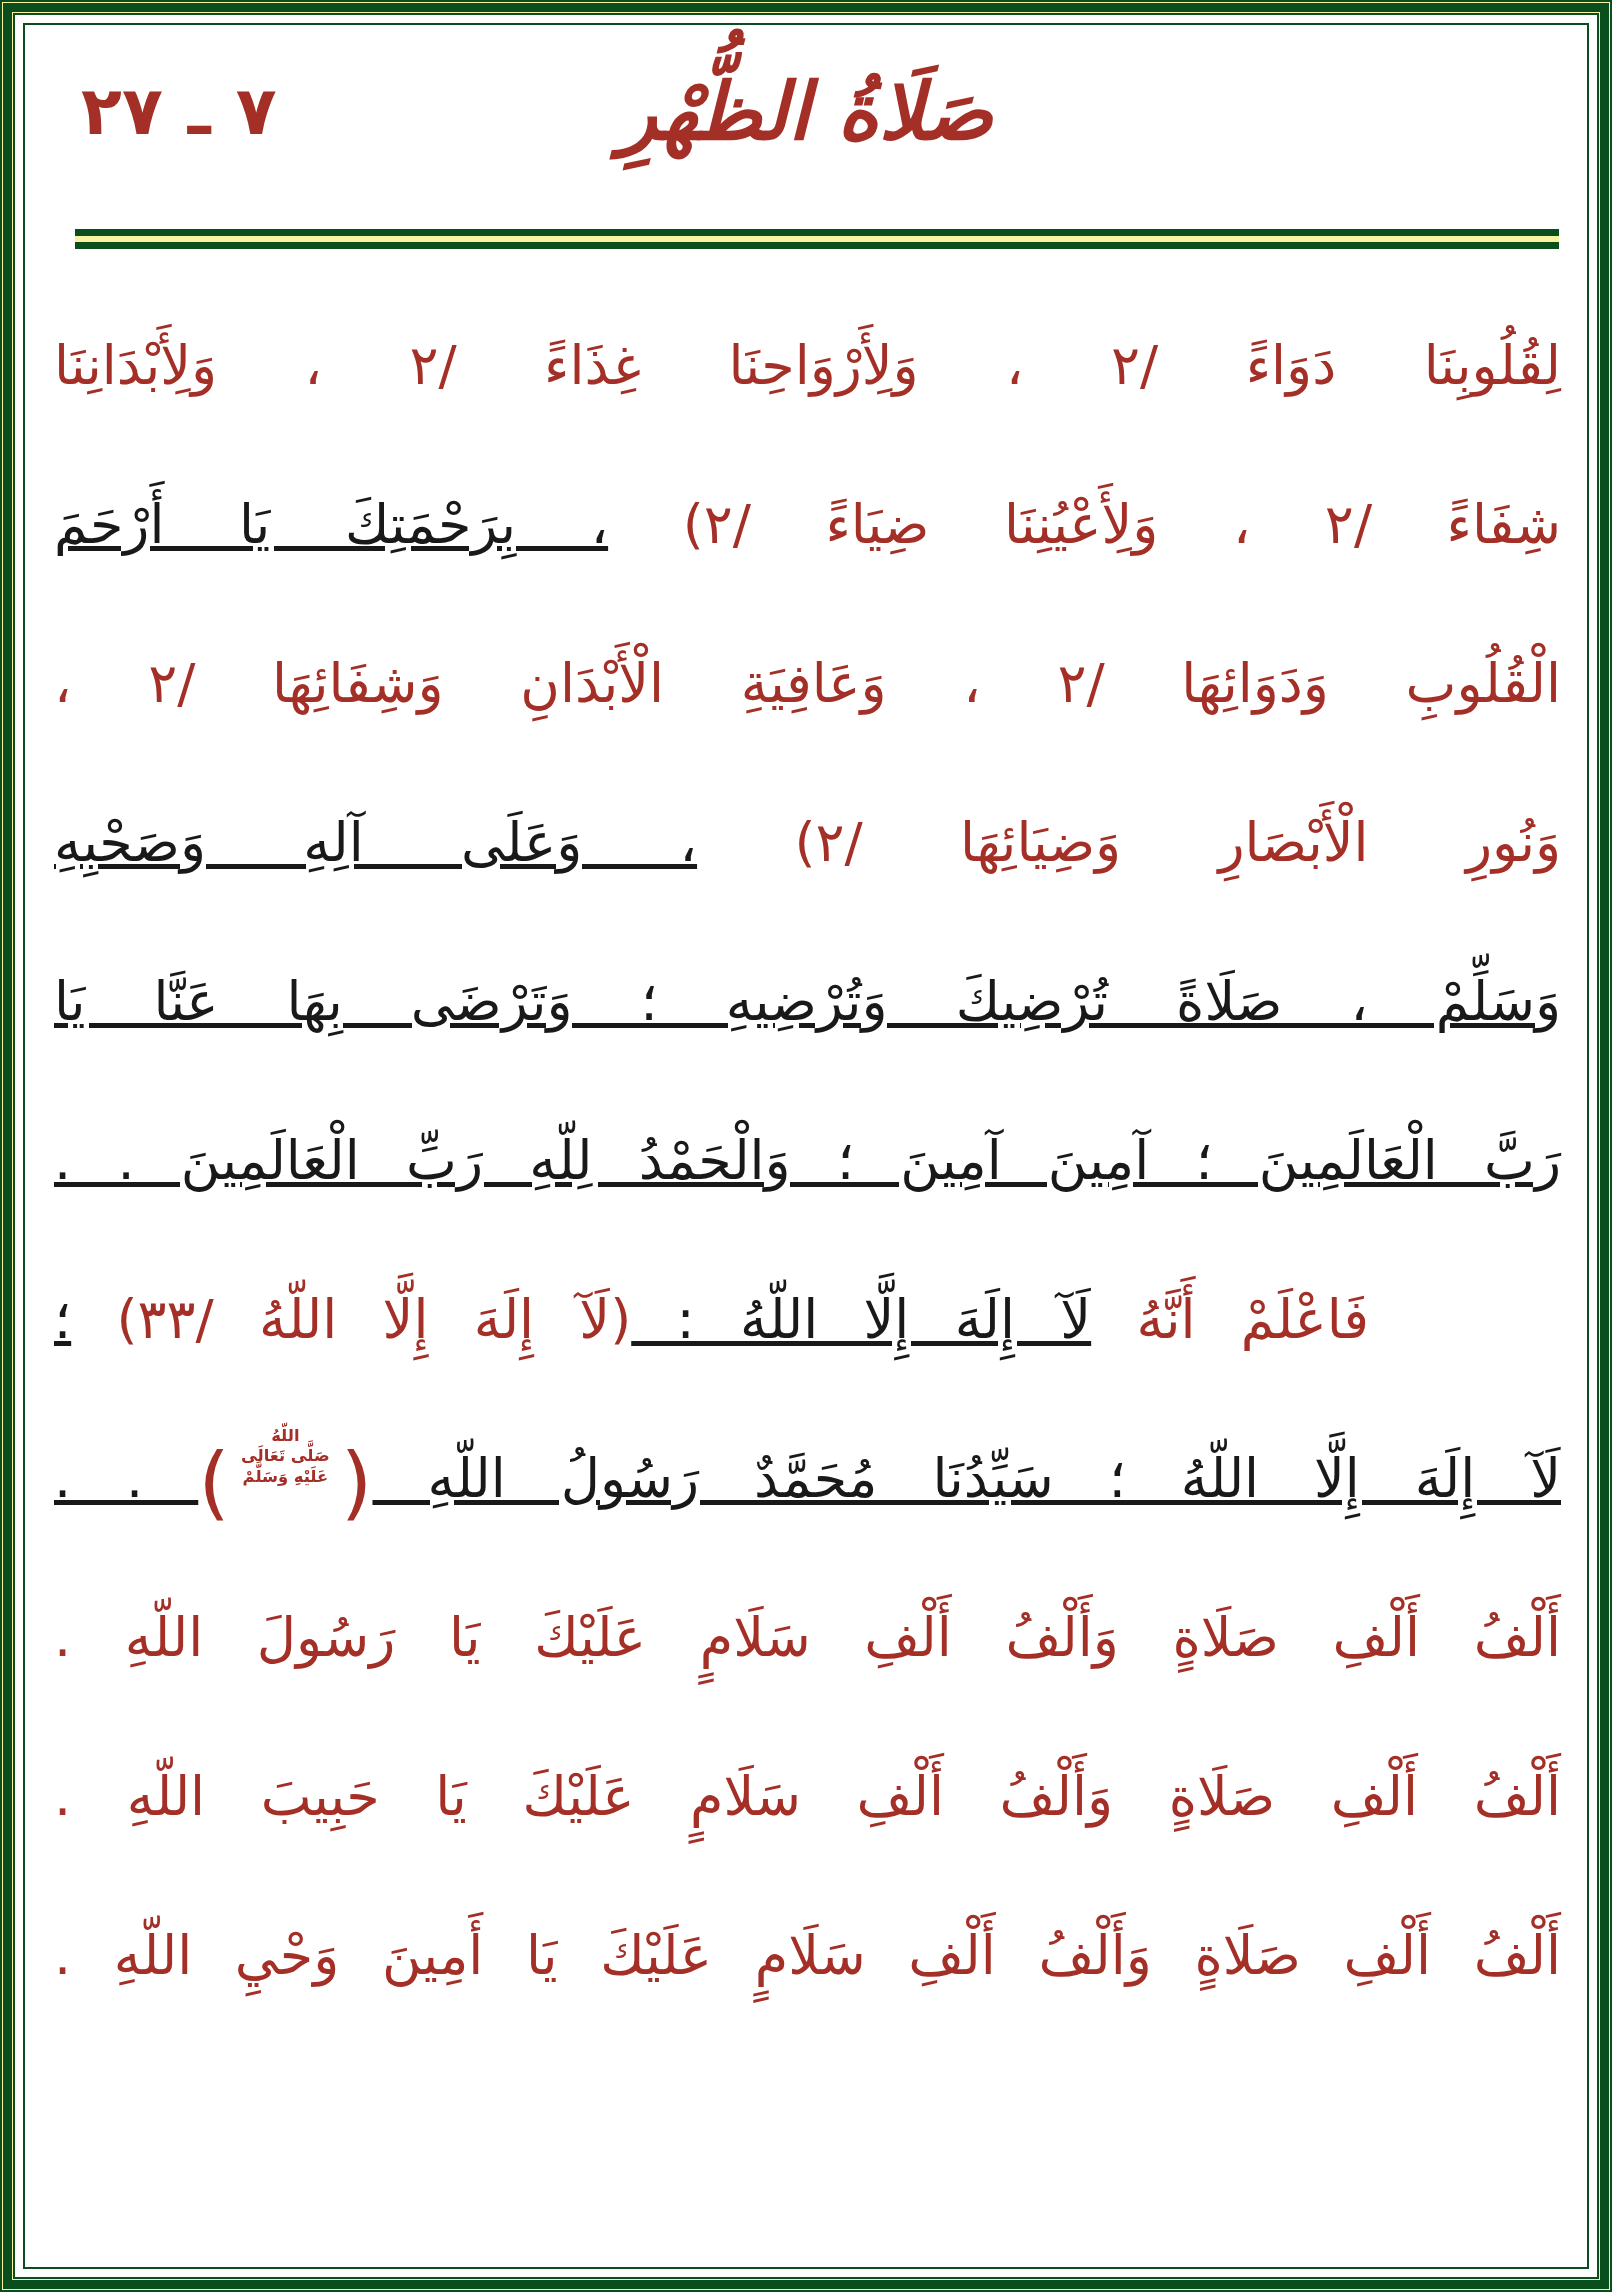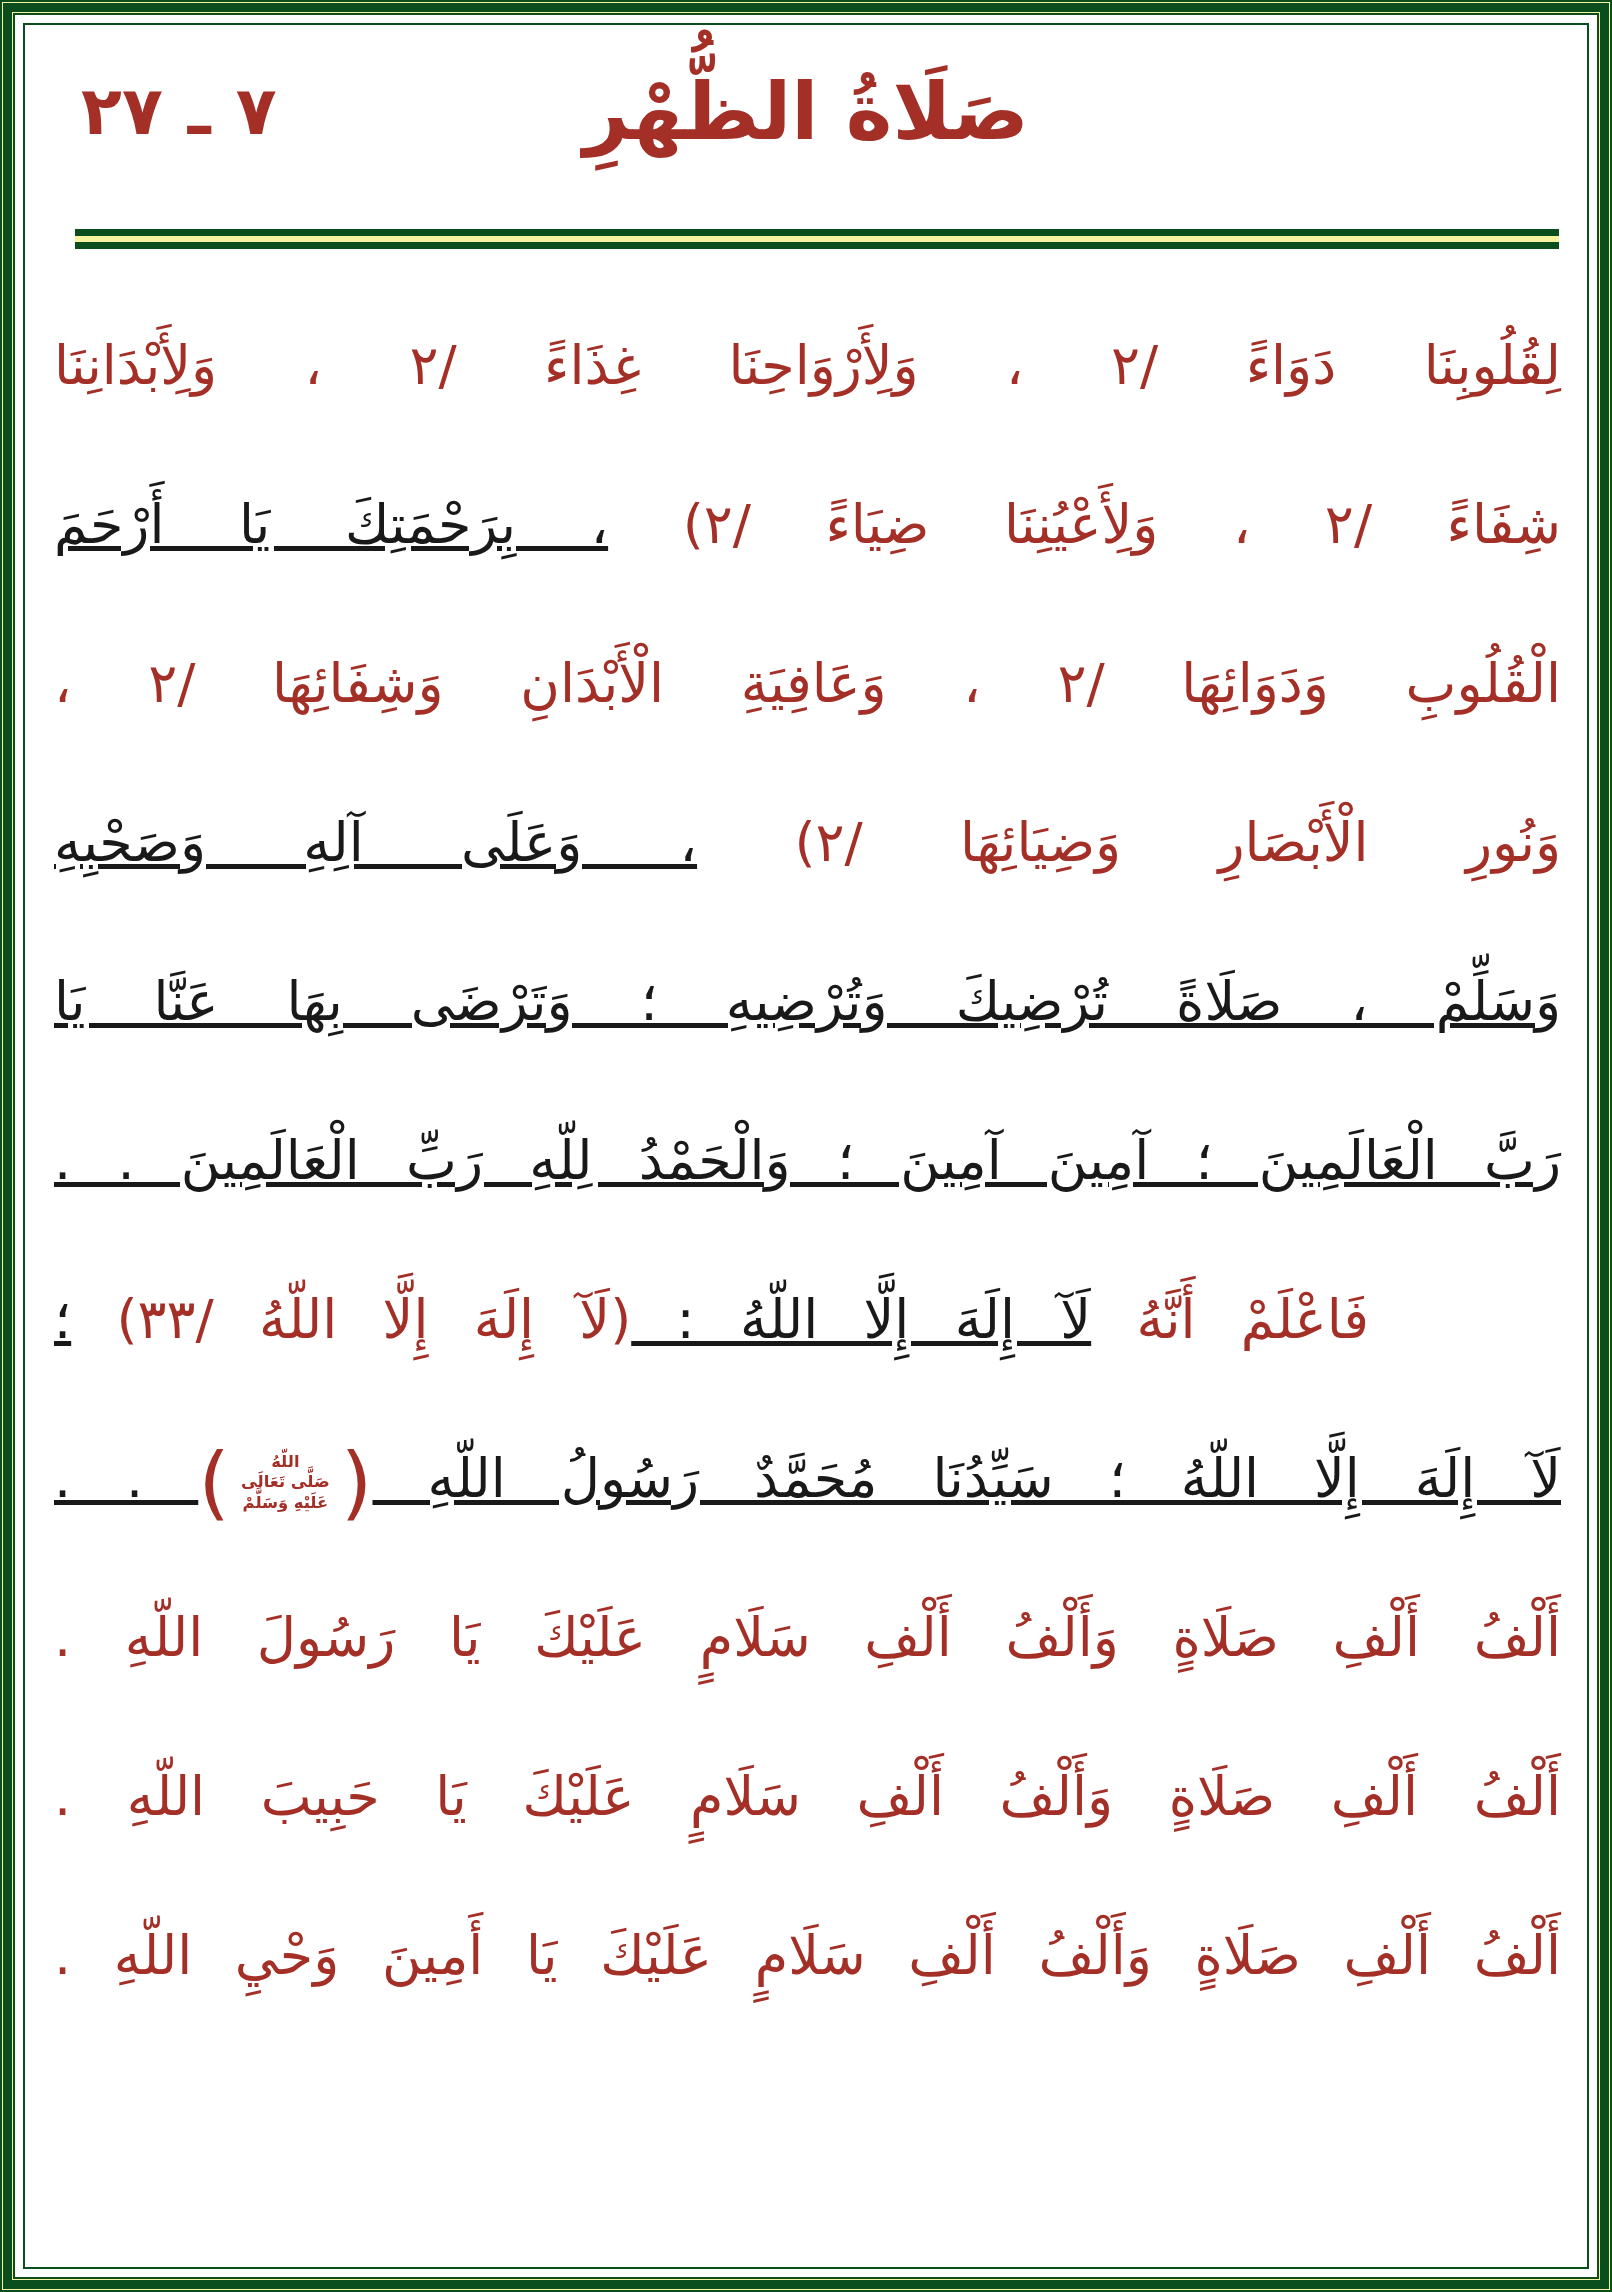--- a/index.html
+++ b/index.html
@@ -36,20 +36,21 @@
 
   .page-title {
     position: absolute;
     left: 50%; top: 9.6px;
     transform: translateX(-50%);
     color: #a42f27;
     font-size: 79px; font-weight: bold;
     line-height: 154px;
     white-space: nowrap;
     direction: rtl;
+    font-style: italic;
   }
 
   .header-divider {
     position: absolute;
     top: 204px; left: 50px; right: 28px;
     height: 20px;
     background: linear-gradient(to bottom,
       #0a4e1e 0%, #0a4e1e 36%,
       #f7f3a1 36%, #f7f3a1 65%,
       #0a4e1e 65%, #0a4e1e 100%);
@@ -75,21 +76,20 @@
   .seal-paren {
     color: #a42f27;
     font-size: 81px;
     vertical-align: middle;
     line-height: 96px;
     display: inline-block;
   }
   .seal {
     display: inline-flex;
     flex-direction: column;
-    justify-content: center;
     align-items: center;
     width: 111px; height: 113px;
     border-radius: 50%;
     vertical-align: middle;
     color: #a42f27;
     direction: rtl;
   }
   .seal i {
     font-style: normal;
     font-size: 16.3px;

